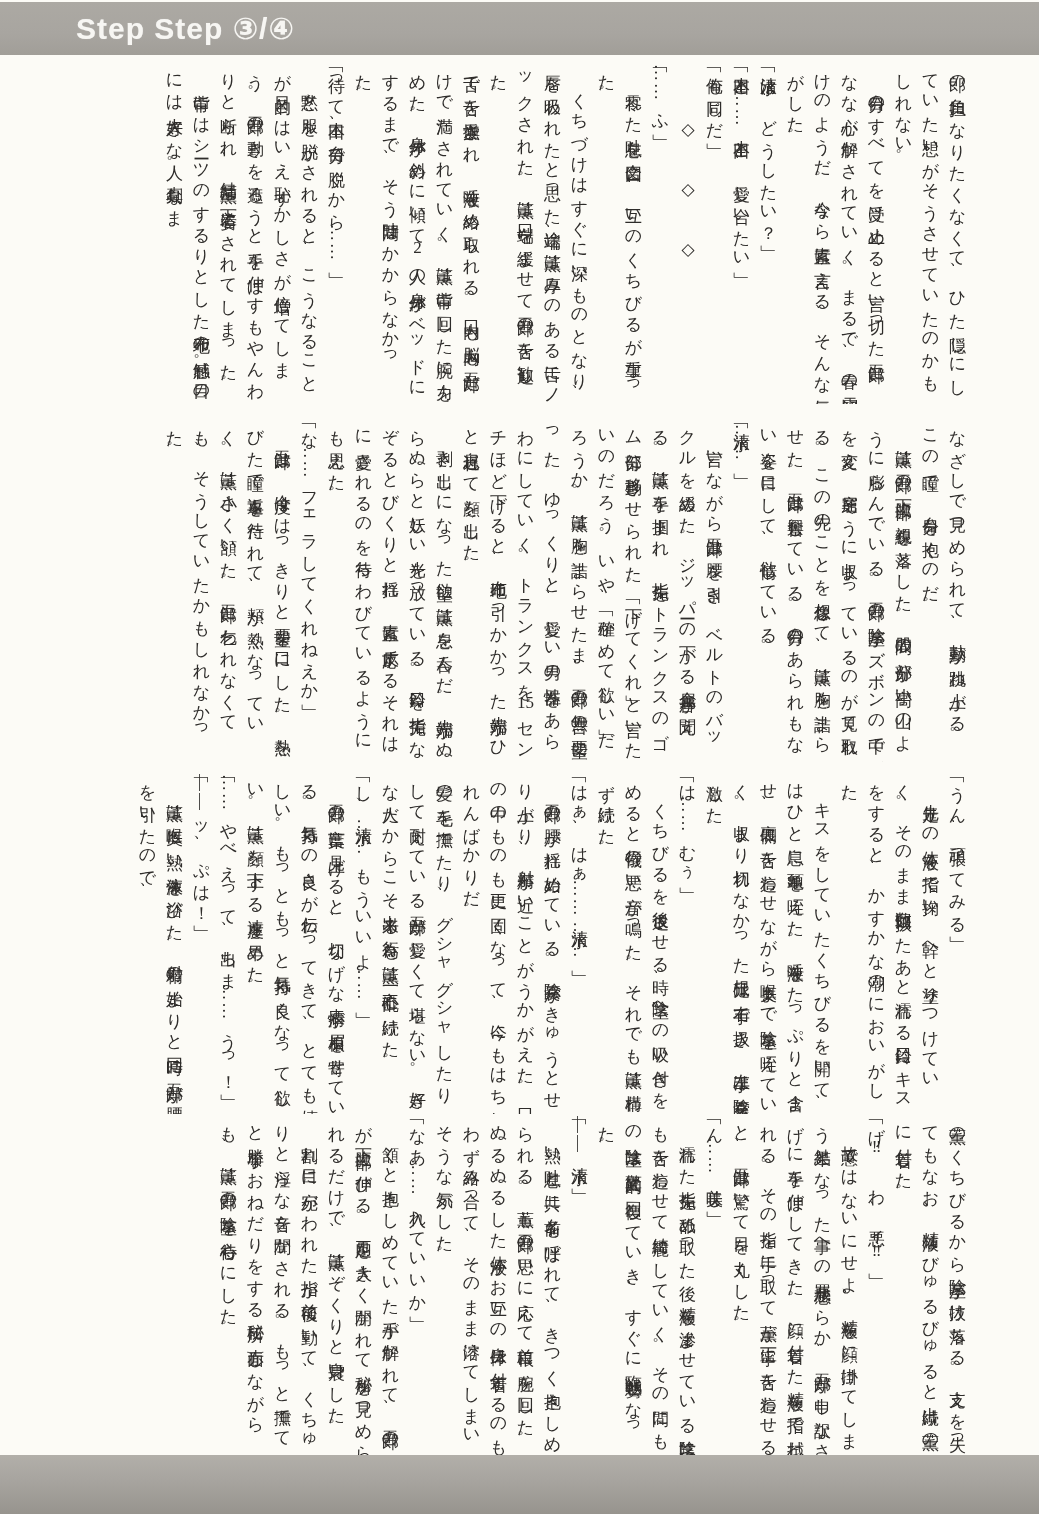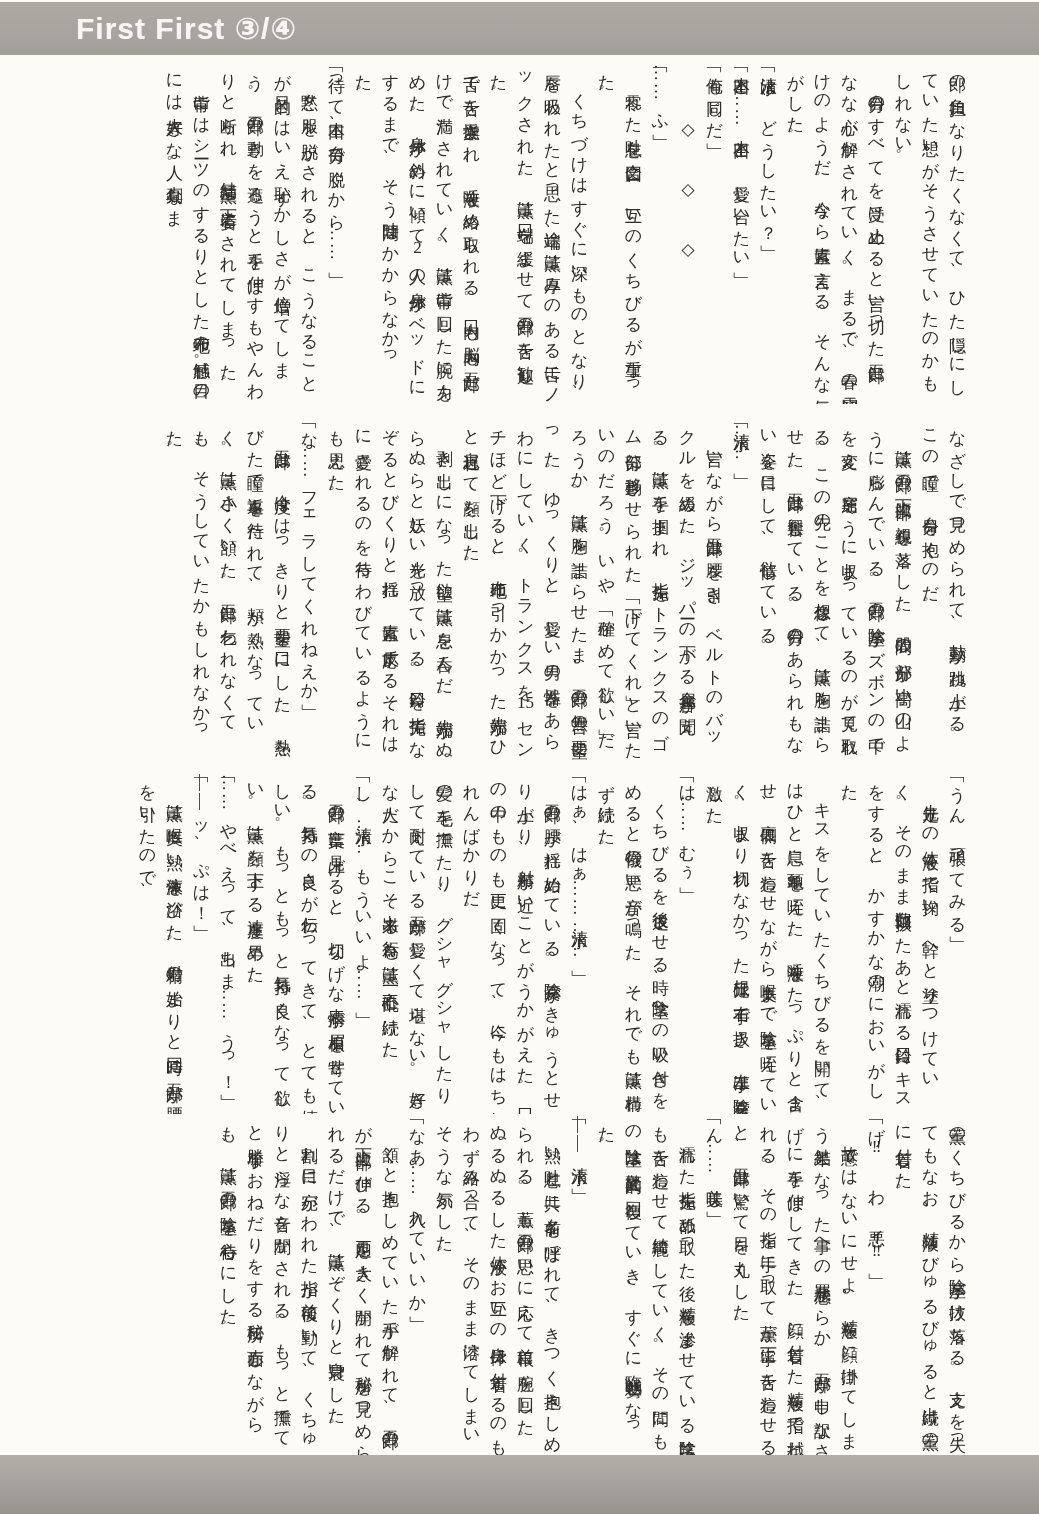--- a/index.html
+++ b/index.html
@@ -58,21 +58,21 @@
     -webkit-text-combine:horizontal;
     letter-spacing:0;
   }
 </style>
 </head>
 <body>
 
 <div class="page">
 
   <div class="header-bar">
-    <span class="header-title">First First ③/④</span>
+    <span class="header-title">Step Step ③/④</span>
   </div>
 
   <main>
     <section class="band band-1">
         <p class="vpara">郎の負担になりたくなくて、ひた隠しにしていた想いがそうさせていたのかもしれない。</p>
         <p class="vpara">　自分のすべてを受け止めると言い切った吾郎に、頑なな心が解かされていく。まるで、春の雪解けのようだ。今なら素直に言える、そんな気がした。</p>
         <p class="vpara">「清水は、どうしたい？」</p>
         <p class="vpara">「本田と……本田と、愛し合いたい」</p>
         <p class="vpara">「俺も同じだ」</p>
         <p class="vpara">　　　◇　　◇　　◇</p>

